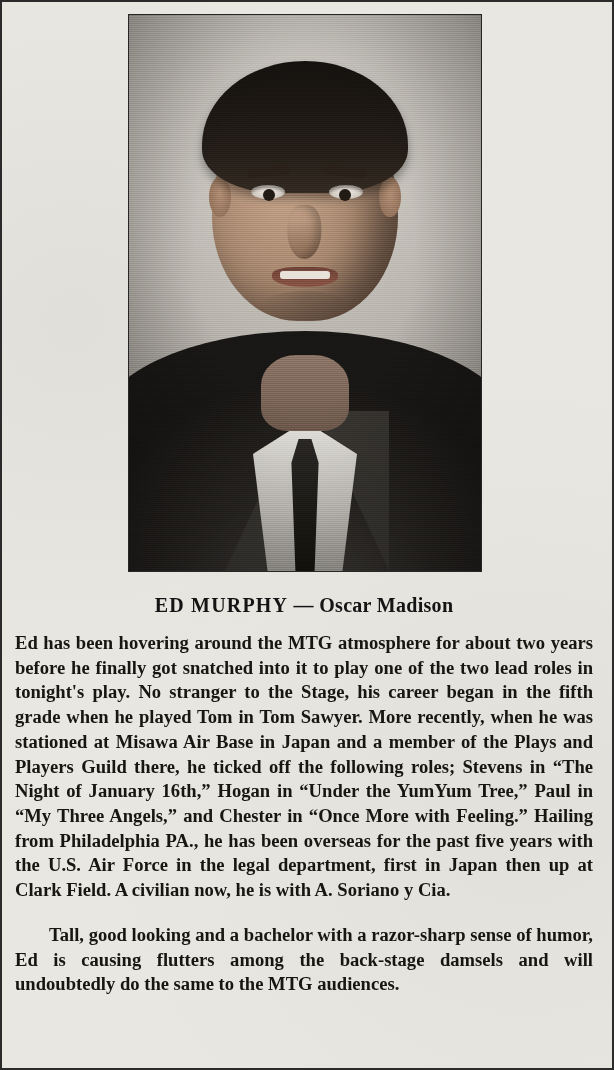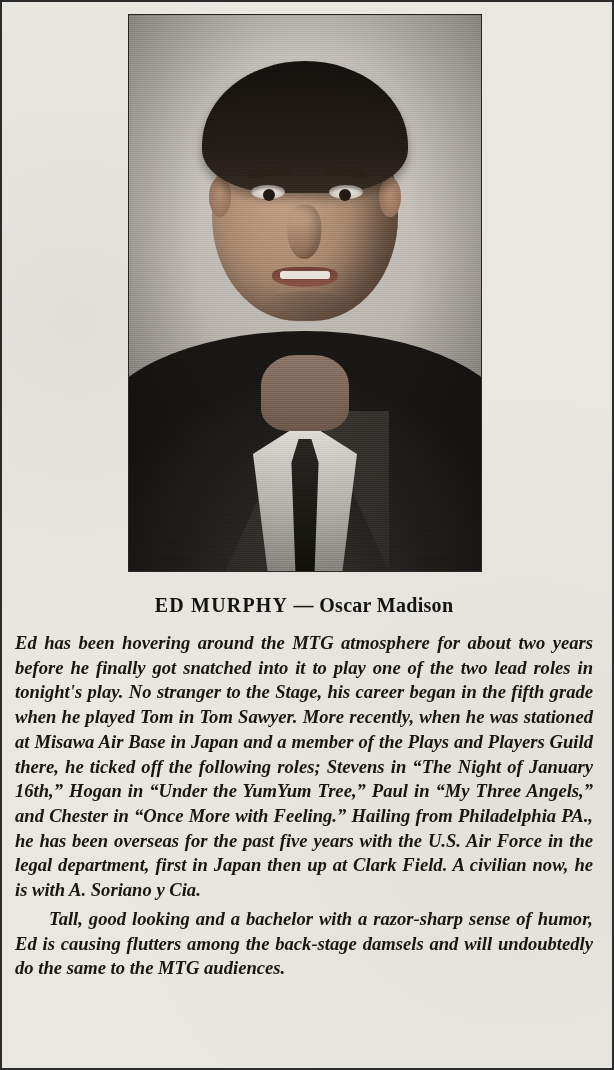--- a/index.html
+++ b/index.html
@@ -235,22 +235,22 @@
     font-family: "Liberation Serif", serif;
     font-size: 18.6px;
     line-height: 1.33;
     color: #17160f;
     text-align: justify;
     text-justify: inter-word;
     font-weight: bold;
     margin: 0;
     padding: 0 3px;
   }
-  .body-text p { margin: 0 0 0 0; font-style: italic; }
-  .body-text p + p { text-indent: 34px; margin-top: 4px; }
+  .body-text p { margin: 0 0 0 0; }
+  .body-text p + p { text-indent: 34px; margin-top: 20px; }
 </style>
 </head>
 <body>
 
 <div class="page">
 
   <div class="portrait-wrap">
     <div class="portrait">
       <div class="bg"></div>
       <div class="suit"></div>

